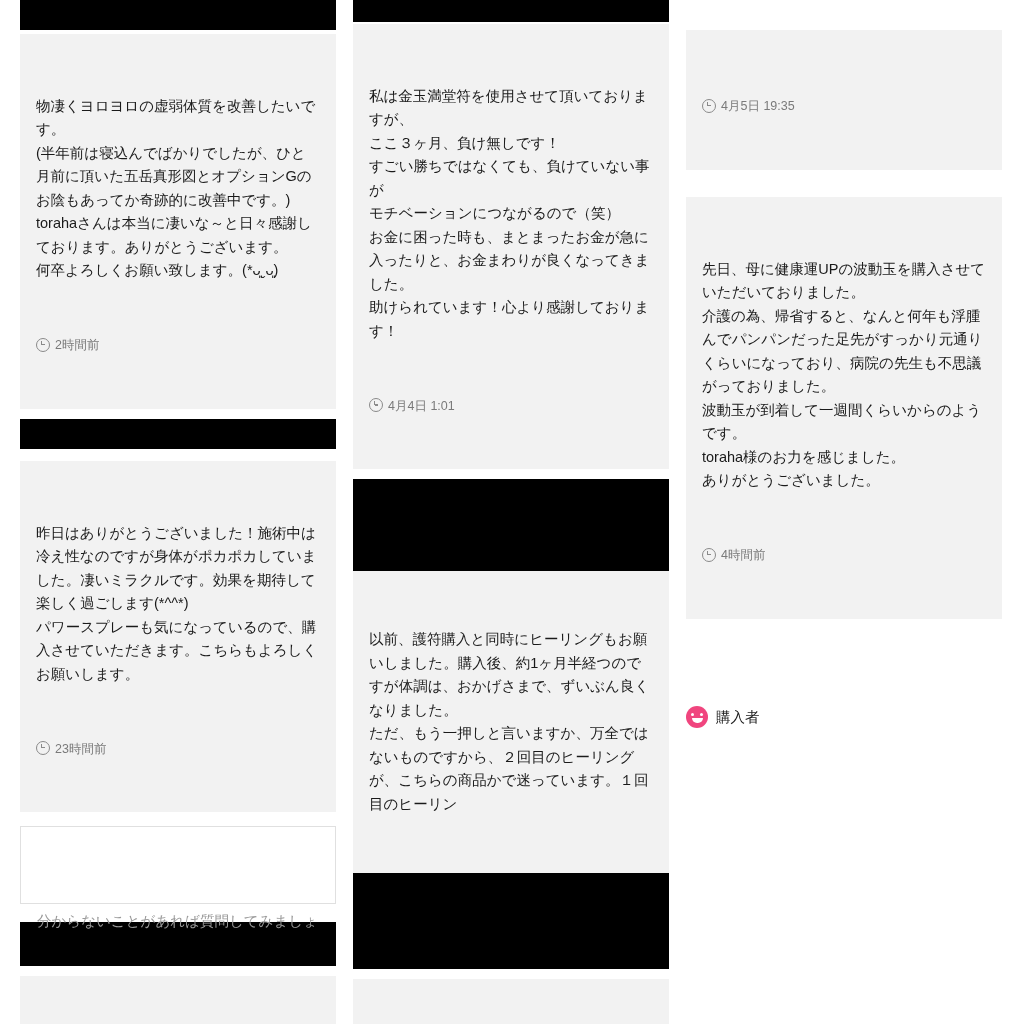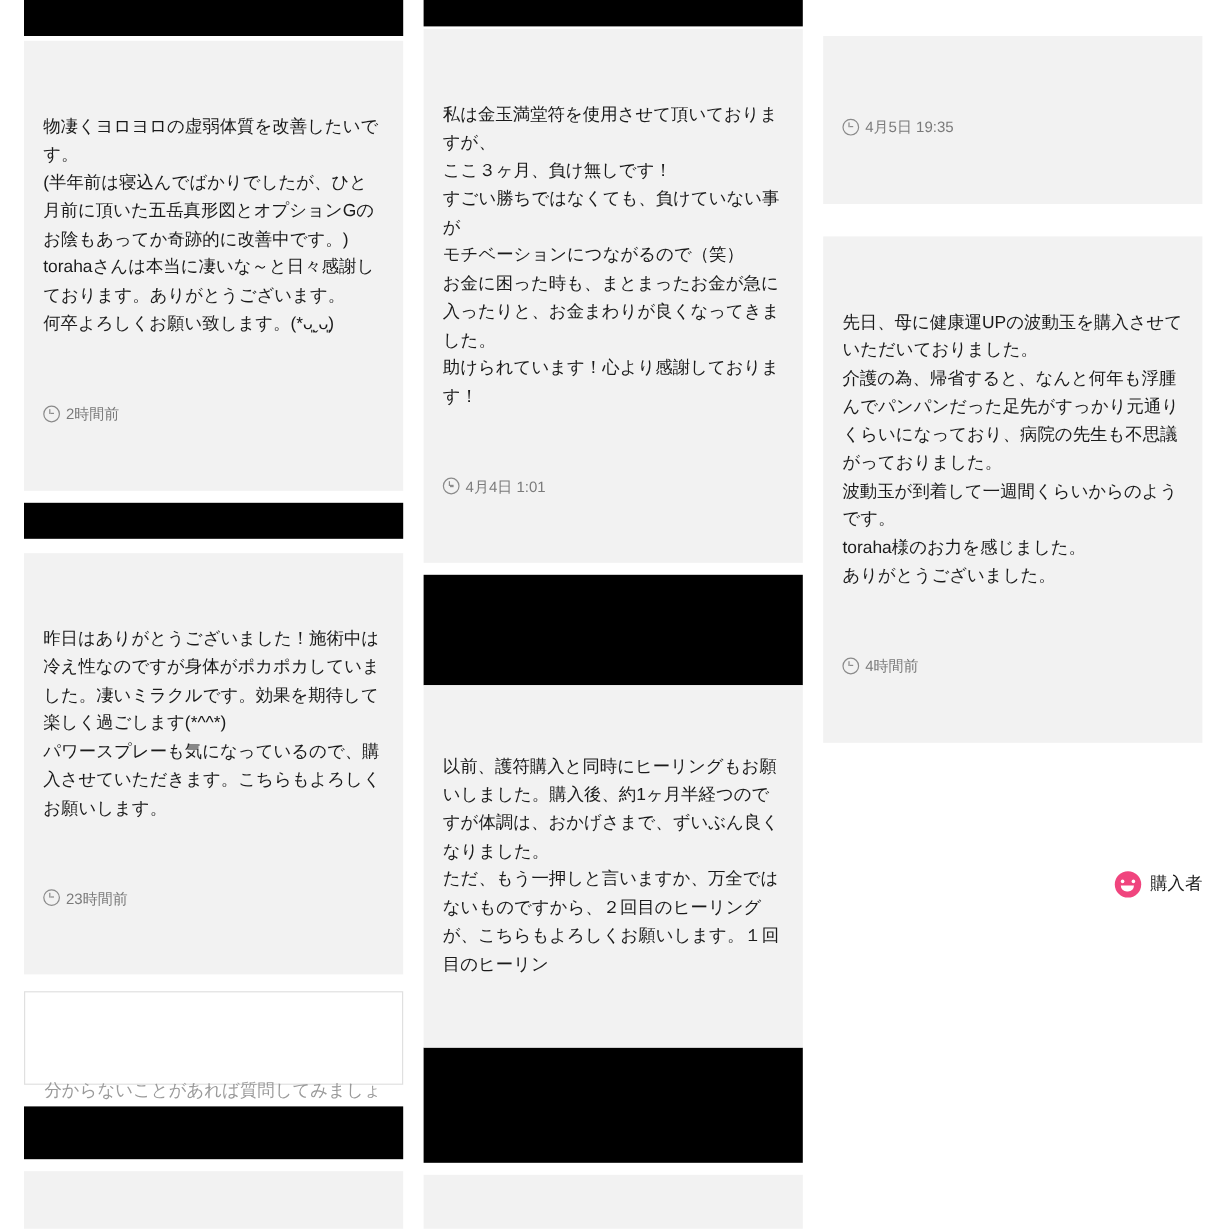--- a/index.html
+++ b/index.html
@@ -94,22 +94,21 @@
 
   .redaction {
     background: #000000;
     width: 100%;
   }
 
   .user-row {
     display: flex;
     align-items: center;
     gap: 8px;
-    margin: 24px 0 10px 0;
-    justify-content: flex-end;
+    margin: 4px 0 10px 0;
   }
   .avatar {
     width: 22px;
     height: 22px;
     border-radius: 50%;
     background: #f0457e;
     position: relative;
     flex: 0 0 auto;
   }
   .avatar::before {
@@ -162,21 +161,21 @@
 
     <div class="card plain">
       <div class="card-body">昨日はありがとうございました！施術中は冷え性なのですが身体がポカポカしていました。凄いミラクルです。効果を期待して楽しく過ごします(*^^*)
 パワースプレーも気になっているので、購入させていただきます。こちらもよろしくお願いします。</div>
       <div class="meta">
         <span class="clock"></span>
         <span>23時間前</span>
       </div>
     </div>
 
-    <div class="card white" style="height:78px;padding-top:24px;margin-top:14px;">
+    <div class="card white" style="height:78px;padding-top:36px;margin-top:14px;">
       <div class="card-body">分からないことがあれば質問してみましょ</div>
     </div>
 
     <div class="redaction" style="height:44px;margin-top:18px;margin-bottom:10px;"></div>
 
     <div class="card plain">
       
     </div>
 
   </div>
@@ -194,21 +193,21 @@
       <div class="meta">
         <span class="clock"></span>
         <span>4月4日 1:01</span>
       </div>
     </div>
 
     <div class="redaction" style="height:92px;margin-top:10px;margin-bottom:0;"></div>
 
     <div class="card plain" style="margin-bottom:0;padding-top:10px;">
       <div class="card-body">以前、護符購入と同時にヒーリングもお願いしました。購入後、約1ヶ月半経つのですが体調は、おかげさまで、ずいぶん良くなりました。
-ただ、もう一押しと言いますか、万全ではないものですから、２回目のヒーリングが、こちらもよろしくお願いします。１回目のヒーリン</div>
+ただ、もう一押しと言いますか、万全ではないものですから、２回目のヒーリングが、こちらの商品かで迷っています。１回目のヒーリン</div>
     </div>
 
     <div class="redaction" style="height:96px;margin-top:0;margin-bottom:10px;"></div>
 
     <div class="card plain">
       
       
     </div>
   </div>
 

